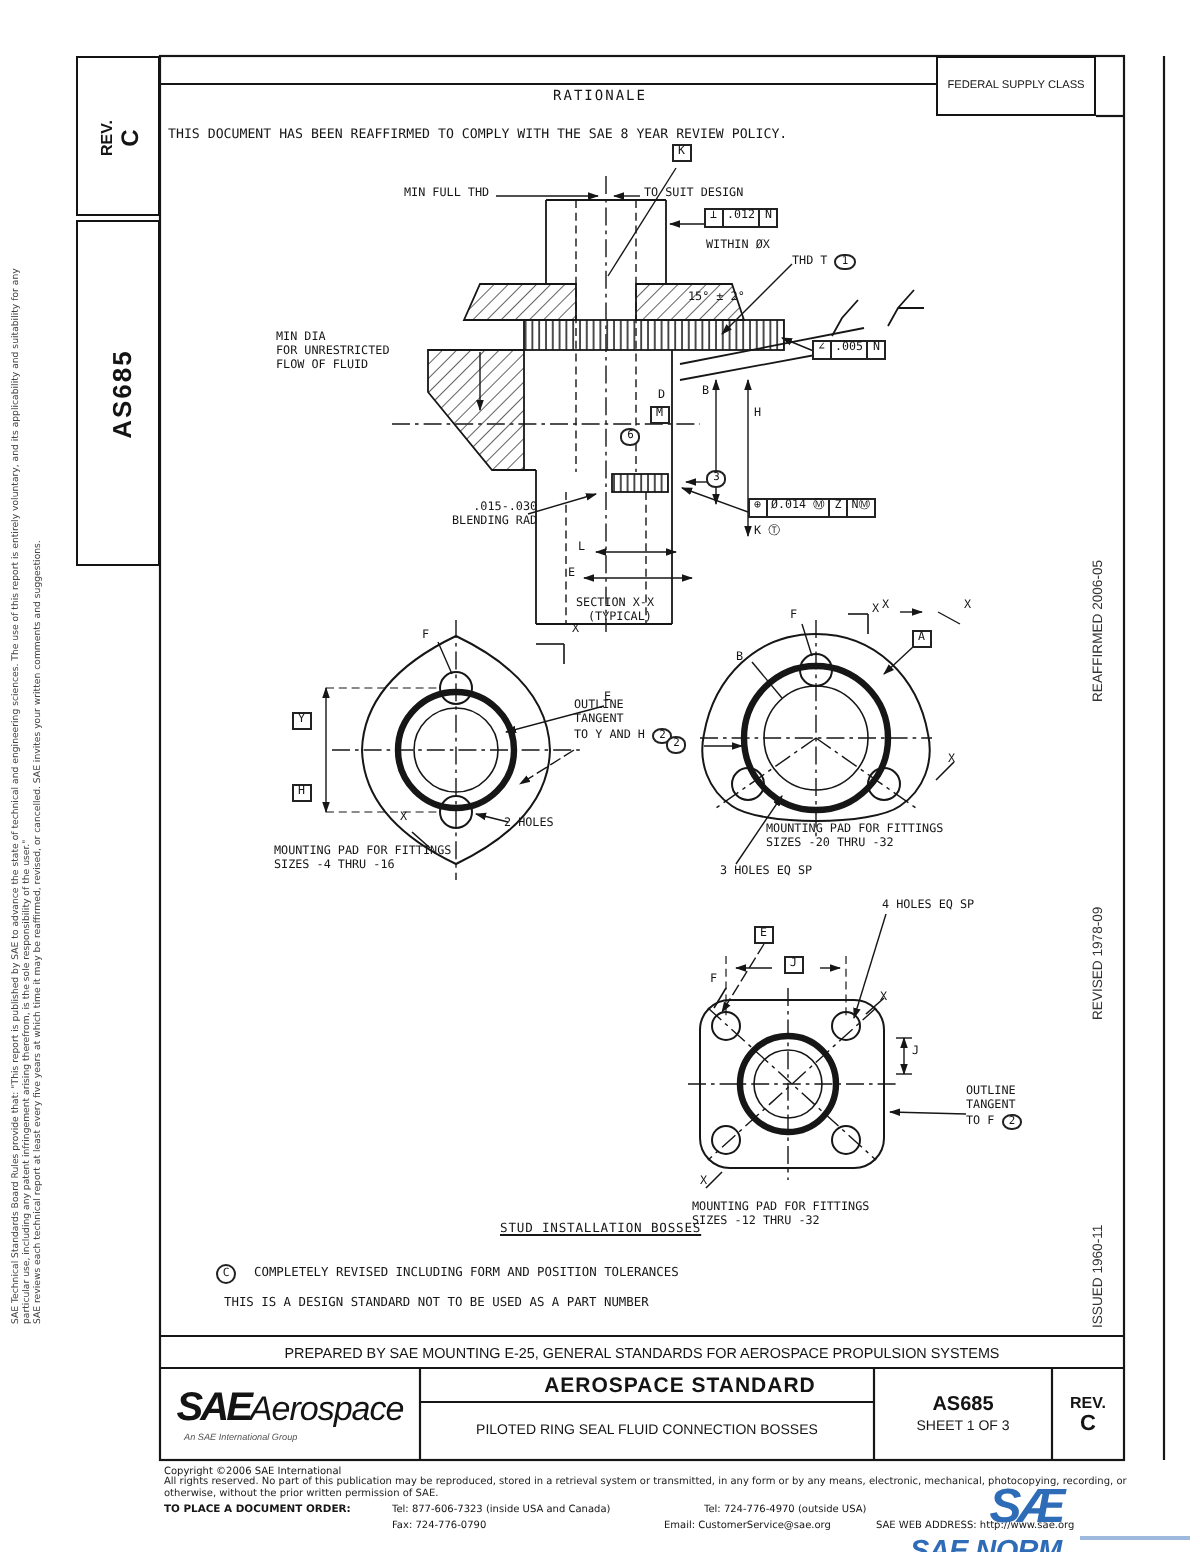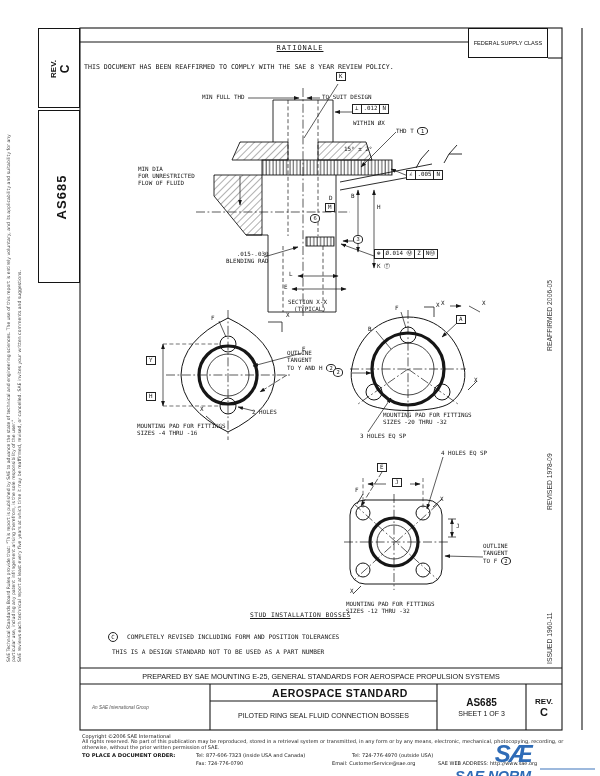--- a/index.html
+++ b/index.html
@@ -179,21 +179,21 @@
 <div class="vtext" style="left:6px;top:128px;height:534px;font:4.6px/5.4px 'DejaVu Sans',sans-serif;color:#444;">SAE Technical Standards Board Rules provide that: "This report is published by SAE to advance the state of technical and engineering sciences. The use of this report is entirely voluntary, and its applicability and suitability for any particular use, including any patent infringement arising therefrom, is the sole responsibility of the user."</div>
 <div class="vtext" style="left:17px;top:128px;height:534px;font:4.6px/5.4px 'DejaVu Sans',sans-serif;color:#444;">SAE reviews each technical report at least every five years at which time it may be reaffirmed, revised, or cancelled. SAE invites your written comments and suggestions.</div>
 
 <div class="vtext" style="left:546px;top:280px;height:384px;display:flex;justify-content:space-between;font:6.8px 'Liberation Sans',sans-serif;color:#333;">
   <span>ISSUED 1960-11</span>
   <span>REVISED 1978-09</span>
   <span>REAFFIRMED 2006-05</span>
 </div>
 
 <div style="position:absolute;left:468px;top:28px;width:80px;height:30px;border:1px solid #141414;display:flex;align-items:center;justify-content:center;font:5.6px 'Liberation Sans',sans-serif;">FEDERAL SUPPLY CLASS</div>
-<div class="lbl ctr" style="left:80px;top:45px;width:440px;font-size:7px;letter-spacing:1px;text-decoration:underline;">RATIONALE</div>
+<div class="lbl ctr" style="left:80px;top:45px;width:440px;font-size:7px;letter-spacing:1px;">RATIONALE</div>
 <div class="lbl" style="left:84px;top:64px;font-size:6.6px;">THIS DOCUMENT HAS BEEN REAFFIRMED TO COMPLY WITH THE SAE 8 YEAR REVIEW POLICY.</div>
 
 <div class="lbl" style="left:202px;top:94px;">MIN FULL THD</div>
 <div class="lbl" style="left:322px;top:94px;">TO SUIT DESIGN</div>
 <div class="boxl" style="left:336px;top:72px;">K</div>
 <div class="fcf" style="left:352px;top:104px;">
   <span>⊥</span>
   <span>.012</span>
   <span>N</span>
 </div>
@@ -266,20 +266,24 @@
 <div class="lbl" style="left:346px;top:601px;"><span>MOUNTING PAD FOR FITTINGS</span>
 <span>SIZES -12 THRU -32</span></div>
 
 <div class="lbl u" style="left:250px;top:612px;font-size:6.3px;letter-spacing:0.4px;">STUD INSTALLATION BOSSES</div>
 <div style="position:absolute;left:108px;top:632px;width:10px;height:10px;border:1px solid #222;border-radius:50%;text-align:center;font:5.6px/9px 'DejaVu Sans Mono',monospace;">C</div>
 <div class="lbl" style="left:127px;top:634px;font-size:6.2px;">COMPLETELY REVISED INCLUDING FORM AND POSITION TOLERANCES</div>
 <div class="lbl" style="left:112px;top:649px;font-size:6.2px;">THIS IS A DESIGN STANDARD NOT TO BE USED AS A PART NUMBER</div>
 
 <div class="cell" style="left:80px;top:668px;width:482px;height:16px;font:7.2px 'Liberation Sans',sans-serif;">PREPARED BY SAE MOUNTING E-25, GENERAL STANDARDS FOR AEROSPACE PROPULSION SYSTEMS</div>
 <div class="cell" style="left:80px;top:684px;width:130px;height:46px;flex-direction:column;">
+  <div style="display:flex;align-items:baseline;">
+    <span style="font:italic 900 20px 'Liberation Sans',sans-serif;letter-spacing:-1.5px;">SAE</span>
+    <span style="font:italic 17px 'Liberation Sans',sans-serif;letter-spacing:-0.5px;">Aerospace</span>
+  </div>
   <div style="font:italic 4.6px 'Liberation Sans',sans-serif;color:#555;align-self:flex-start;margin-left:12px;">An SAE International Group</div>
 </div>
 <div class="cell" style="left:210px;top:684px;width:260px;height:17px;font:bold 10.5px 'Liberation Sans',sans-serif;letter-spacing:0.5px;">AEROSPACE STANDARD</div>
 <div class="cell" style="left:210px;top:701px;width:227px;height:29px;font:7px 'Liberation Sans',sans-serif;">PILOTED RING SEAL FLUID CONNECTION BOSSES</div>
 <div class="cell" style="left:437px;top:684px;width:89px;height:46px;flex-direction:column;">
   <span style="font:bold 10px 'Liberation Sans',sans-serif;">AS685</span>
   <span style="font:7px 'Liberation Sans',sans-serif;margin-top:2px;">SHEET 1 OF 3</span>
 </div>
 <div class="cell" style="left:526px;top:684px;width:36px;height:46px;flex-direction:column;">
   <span style="font:bold 8px 'Liberation Sans',sans-serif;">REV.</span>

